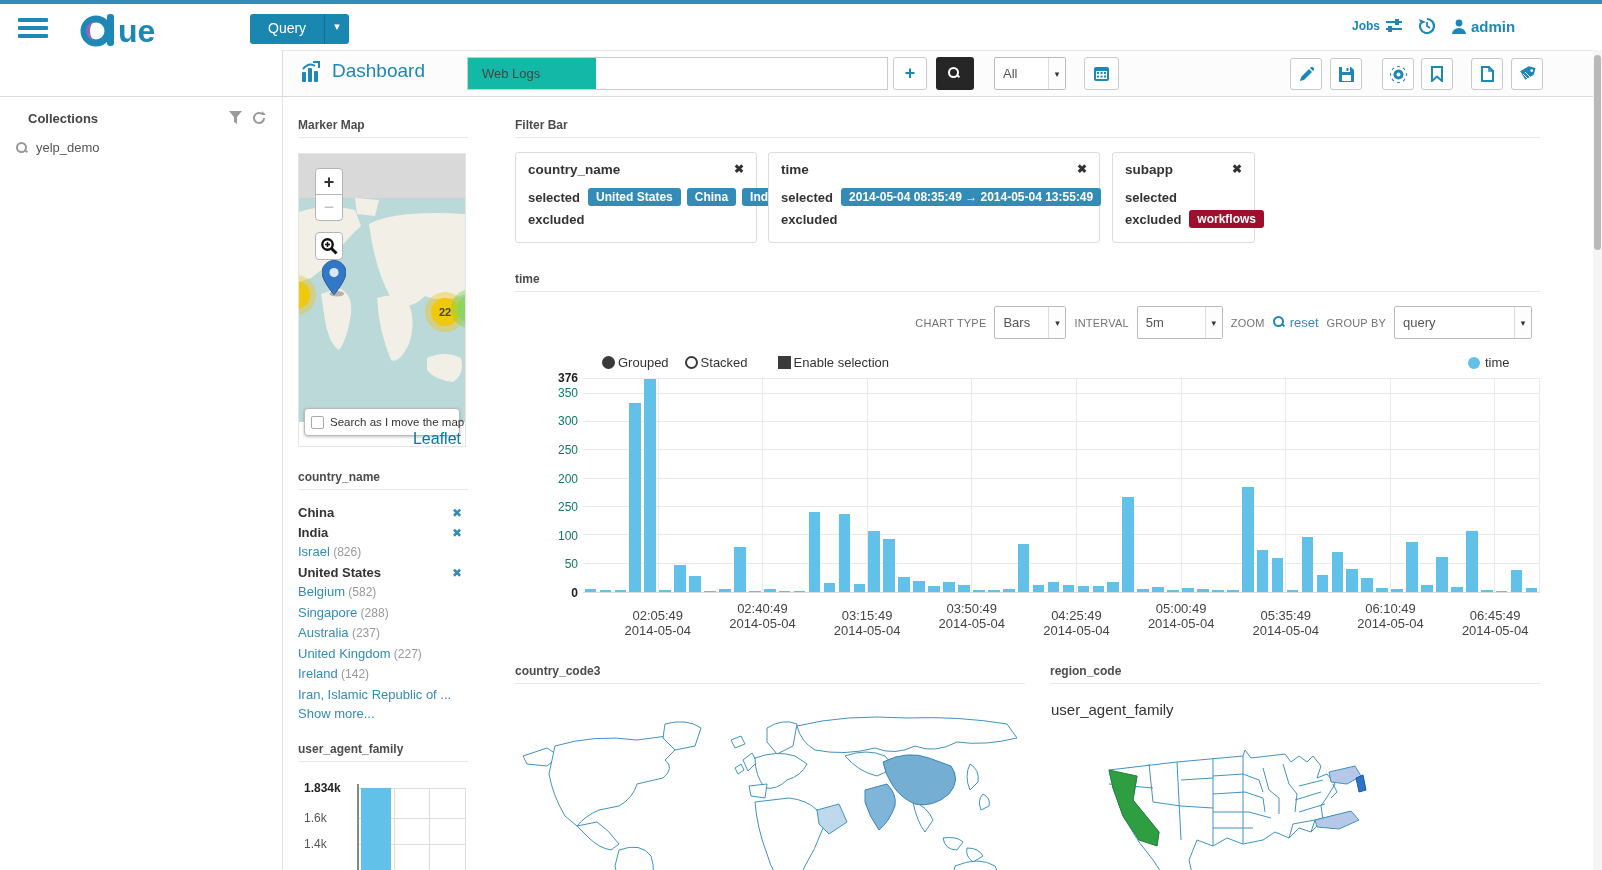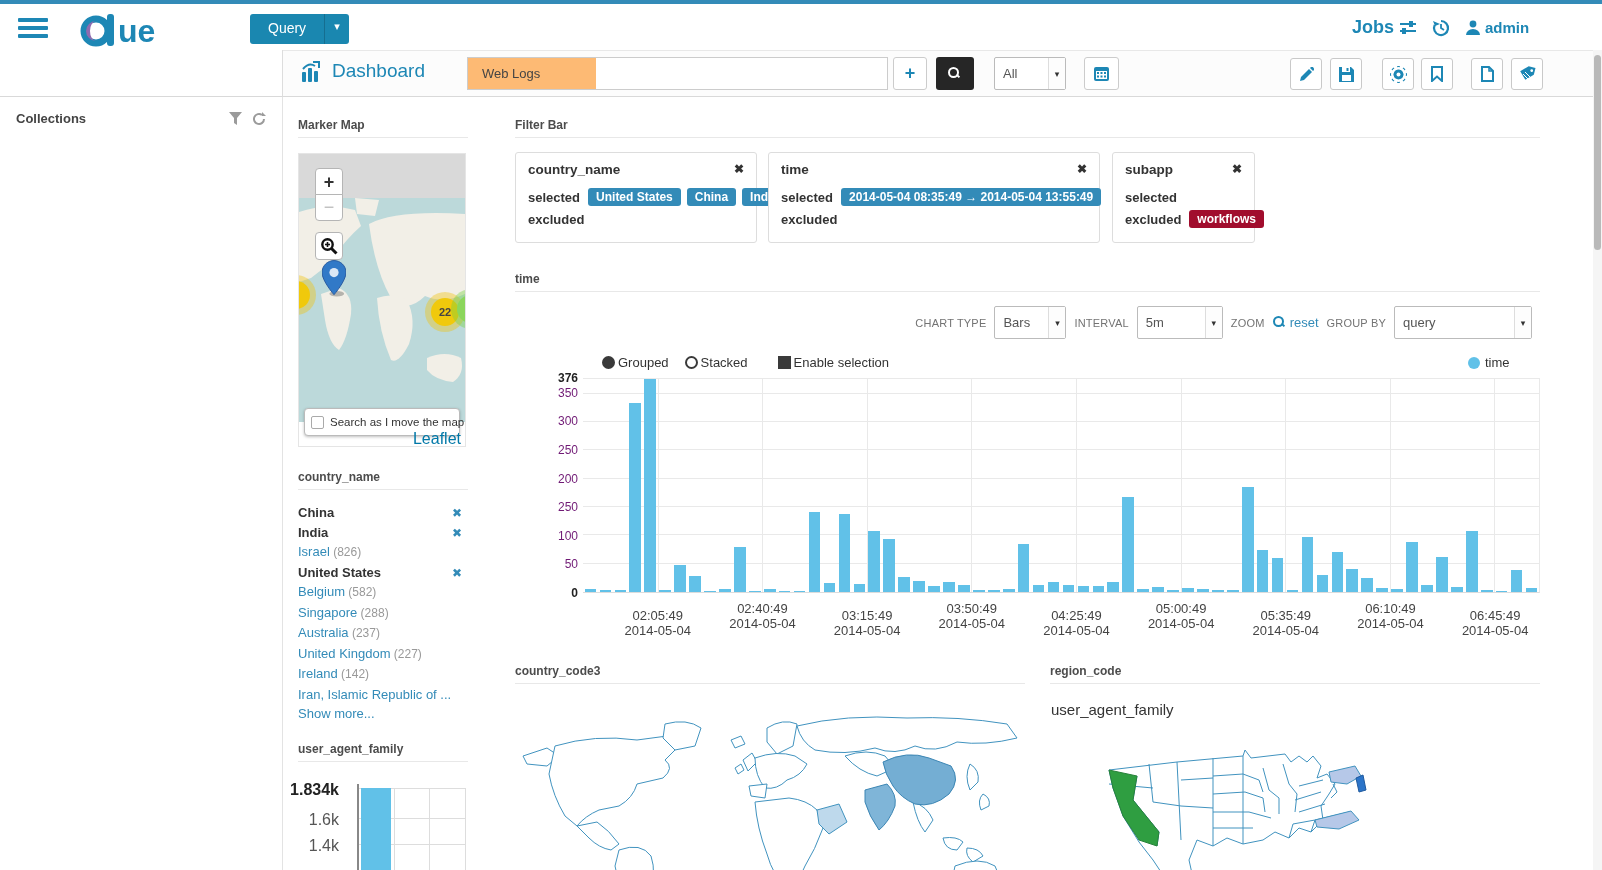--- a/index.html
+++ b/index.html
@@ -13,45 +13,45 @@
   .burger{left:18px;top:14px;width:30px;height:22px;cursor:pointer}
   .burger div{height:4px;background:#1d87b5;margin-bottom:4px;border-radius:1px}
   .logo{left:80px;top:8px;height:36px}
   .querybtn{left:250px;top:10px;height:30px;display:flex;border-radius:3px;overflow:hidden;cursor:pointer}
   .querybtn .qmain{background:#1a87b0;color:#fff;font-size:14px;padding:6px 18px}
   .querybtn .qcaret{background:#1a87b0;color:#fff;padding:6px 9px;border-left:1px solid rgba(0,0,0,.18);font-size:11px}
   .gsearch{left:515px;top:11px;width:586px;height:30px;border:1px solid #ccc;border-radius:2px;
            padding:0 12px;font-size:14px;color:#333;font-family:"Liberation Sans",sans-serif}
   .gsearch::placeholder{color:#bdbdbd}
   .topright{top:13px;left:1352px;display:flex;align-items:center;gap:16px;color:#1d87b5}
-  .jobs{font-size:18px;font-weight:bold;display:flex;align-items:center;gap:6px;cursor:pointer}
+  .jobs{font-size:12px;font-weight:bold;display:flex;align-items:center;gap:6px;cursor:pointer}
   .adminbox{display:flex;align-items:center;gap:5px;font-size:15px;font-weight:bold;cursor:pointer}
   
   .subbar{left:0;top:50px;width:1602px;height:47px;background:#fcfcfc;border-bottom:1px solid #d9d9d9;border-top:1px solid #e8e8e8}
   .lefttools{left:0;top:50px;width:283px;height:47px;background:#fff;border-right:1px solid #ddd;border-bottom:1px solid #d9d9d9}
   .dashtitle{left:300px;top:60px;display:flex;align-items:center;gap:8px;color:#1d87b5;font-size:19px;cursor:pointer}
-  .collname{left:467px;top:57px;width:130px;height:33px;background:#fdba74;border:1px solid #ccc;
+  .collname{left:467px;top:57px;width:130px;height:33px;background:#14b8a6;border:1px solid #ccc;
             display:flex;align-items:center;padding-left:14px;font-size:13px;color:#444;cursor:pointer}
   .dashinput{left:596px;top:57px;width:292px;height:33px;border:1px solid #ccc;border-left:none;background:#fff}
   .plusbtn{left:893px;top:57px;width:34px;height:33px;border:1px solid #ccc;border-radius:3px;background:#fff;
            color:#1d87b5;font-size:18px;font-weight:bold;text-align:center;line-height:31px;cursor:pointer}
   .blacksearch{left:936px;top:57px;width:38px;height:33px;background:#262626;border-radius:3px;cursor:pointer}
   .allsel{left:994px;top:57px;width:72px;height:33px}
   .calbtn{left:1084px;top:57px;width:35px;height:33px;border:1px solid #ccc;border-radius:3px;background:#fff;cursor:pointer;
           display:flex;align-items:center;justify-content:center}
   .toolbtn{top:58px;width:32px;height:32px;border:1px solid #c9c9c9;border-radius:3px;background:#fff;cursor:pointer;
            display:flex;align-items:center;justify-content:center}
   
   .sel{border:1px solid #bbb;border-radius:2px;background:#fff;display:flex;align-items:center;height:33px;cursor:pointer}
   .sel .sval{flex:1;padding:0 8px;font-size:13px;color:#555;white-space:nowrap;overflow:hidden}
   .sel .scaret{width:17px;align-self:stretch;border-left:1px solid #ddd;background:#fdfdfd;color:#333;
                display:flex;align-items:center;justify-content:center;font-size:9px}
   
   .sidebar{left:0;top:97px;width:283px;height:773px;background:#fff;border-right:1px solid #e3e3e3}
-  .collhead{display:flex;align-items:center;padding:14px 16px 10px 16px}
+  .collhead{display:flex;padding:14px 16px 10px 28px}
   .collhead b{flex:1;font-size:13px;color:#444}
   .coll-item{display:flex;align-items:center;gap:8px;padding:4px 16px;color:#555;cursor:pointer}
   
   .mag{position:relative;width:12px;height:12px;display:inline-block;flex:none}
   .mag::before{content:"";position:absolute;left:0;top:0;width:7px;height:7px;border:2px solid #999;border-radius:50%}
   .mag::after{content:"";position:absolute;left:8px;top:8px;width:4px;height:2px;background:#999;transform:rotate(45deg)}
   .mag.blue::before{border-color:#1d87b5}.mag.blue::after{background:#1d87b5}
   .mag.white::before{border-color:#fff}.mag.white::after{background:#fff}
   
   .sect{font-size:12px;font-weight:bold;color:#4c4c4c}
@@ -92,27 +92,27 @@
   .radio{width:13px;height:13px;border-radius:50%;border:2px solid #3a3a3a;display:inline-block;vertical-align:-2px;margin-right:3px}
   .radio.fill{background:#3a3a3a}
   .selbox{width:13px;height:13px;background:#3a3a3a;display:inline-block;vertical-align:-2px;margin-right:3px}
   .serieslegend{left:1468px;top:355px;display:flex;align-items:center;gap:5px;font-size:13px;color:#333;cursor:pointer}
   .seriesdot{width:12px;height:12px;border-radius:50%;background:#61c1e8}
   .plot{left:583px;top:378px;width:957px;height:215px;border-top:1px solid #e9e9e9;border-bottom:1px solid #dcdcdc;border-right:1px solid #e9e9e9}
   .hgrid{position:absolute;left:0;width:100%;height:1px;background:#e9e9e9}
   .vgrid{position:absolute;top:0;width:1px;height:100%;background:#e9e9e9}
   .bar{position:absolute;background:#61c1e8}
   .ylabs{left:536px;top:371px;width:42px;height:230px}
-  .ylabs span{position:absolute;right:0;font-size:12px;color:#701a75;text-align:right}
+  .ylabs span{position:absolute;right:0;font-size:12px;color:#0f766e;text-align:right}
   .ylabs span.b{font-weight:bold;color:#222}
   .xlabs{left:583px;top:600px;width:957px;height:44px}
   .xtick{position:absolute;transform:translateX(-50%);text-align:center;font-size:13px;color:#444;line-height:15px;white-space:nowrap}
   
   .minichart{left:300px;top:780px;width:168px;height:90px}
-  .minichart span{position:absolute;font-size:16px;color:#555;text-align:right;width:52px;right:129px}
+  .minichart span{position:absolute;font-size:12px;color:#555;width:52px;right:112px}
   .minichart span.b{font-weight:bold;color:#222}
   svg .land{fill:#fff;stroke:#4193bf;stroke-width:1;stroke-linejoin:round}
   .scrollbar{left:1593px;top:50px;width:9px;height:820px;background:#f5f5f5}
   .scrollthumb{position:absolute;left:1px;top:5px;width:7px;height:195px;background:#b9b9b9;border-radius:4px;cursor:pointer}
 </style>
 </head>
 <body>
 
 <div class="abs topstrip"></div>
 <div class="abs topbar">
@@ -281,20 +281,24 @@
     <b>Collections</b>
     <svg width="13" height="13" viewBox="0 0 13 13" style="margin-right:10px">
       <path d="M0,0 h13 l-5,6 v7 l-3,-2 v-5 Z" fill="#9b9b9b"></path>
     </svg>
     <svg width="14" height="14" viewBox="0 0 14 14">
       <path d="M12,7 a5,5 0 1 1 -2,-4" fill="none" stroke="#9b9b9b" stroke-width="2"></path>
       <path d="M10,0 v4 h4 Z" fill="#9b9b9b"></path>
     </svg>
   </div>
   <div id="collections-list">
+      <div class="coll-item">
+        <span class="mag"></span>
+        <span>yelp_demo</span>
+      </div>
     </div>
 </div>
 
 <div class="abs sect" style="left:298px;top:118px">Marker Map</div>
 <div class="abs hr" style="left:298px;top:137px;width:170px"></div>
 
 <div class="abs mapbox">
   <div class="mapgray"></div>
 
   <svg class="abs" style="left:0;top:44px" width="166" height="226" viewBox="0 0 166 226">

